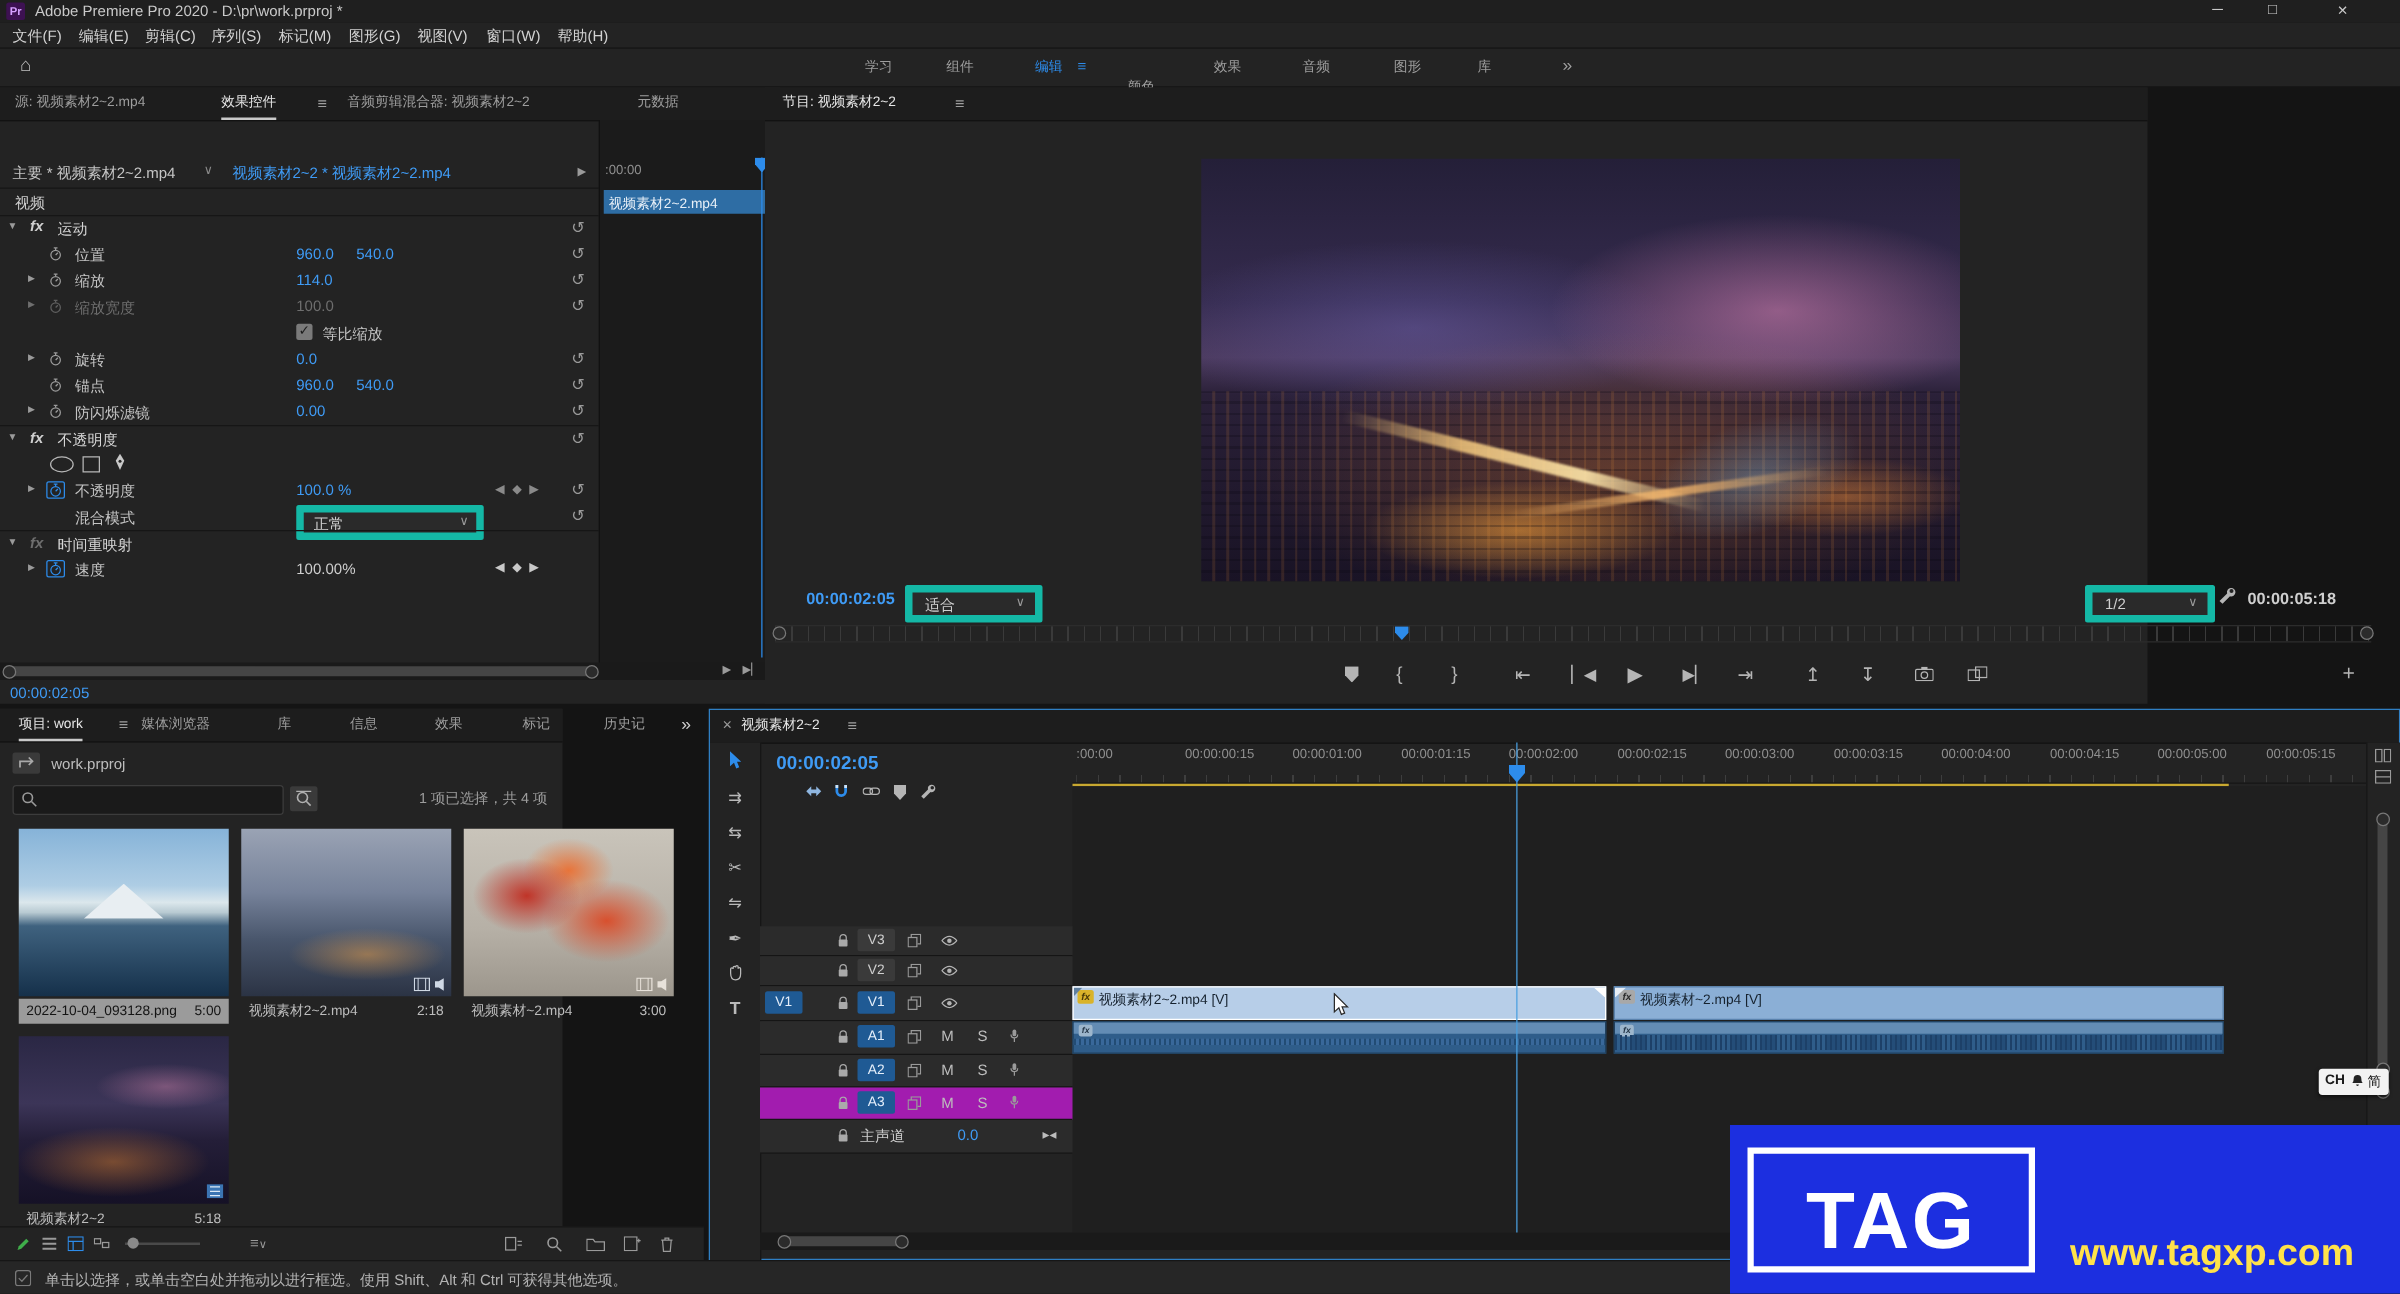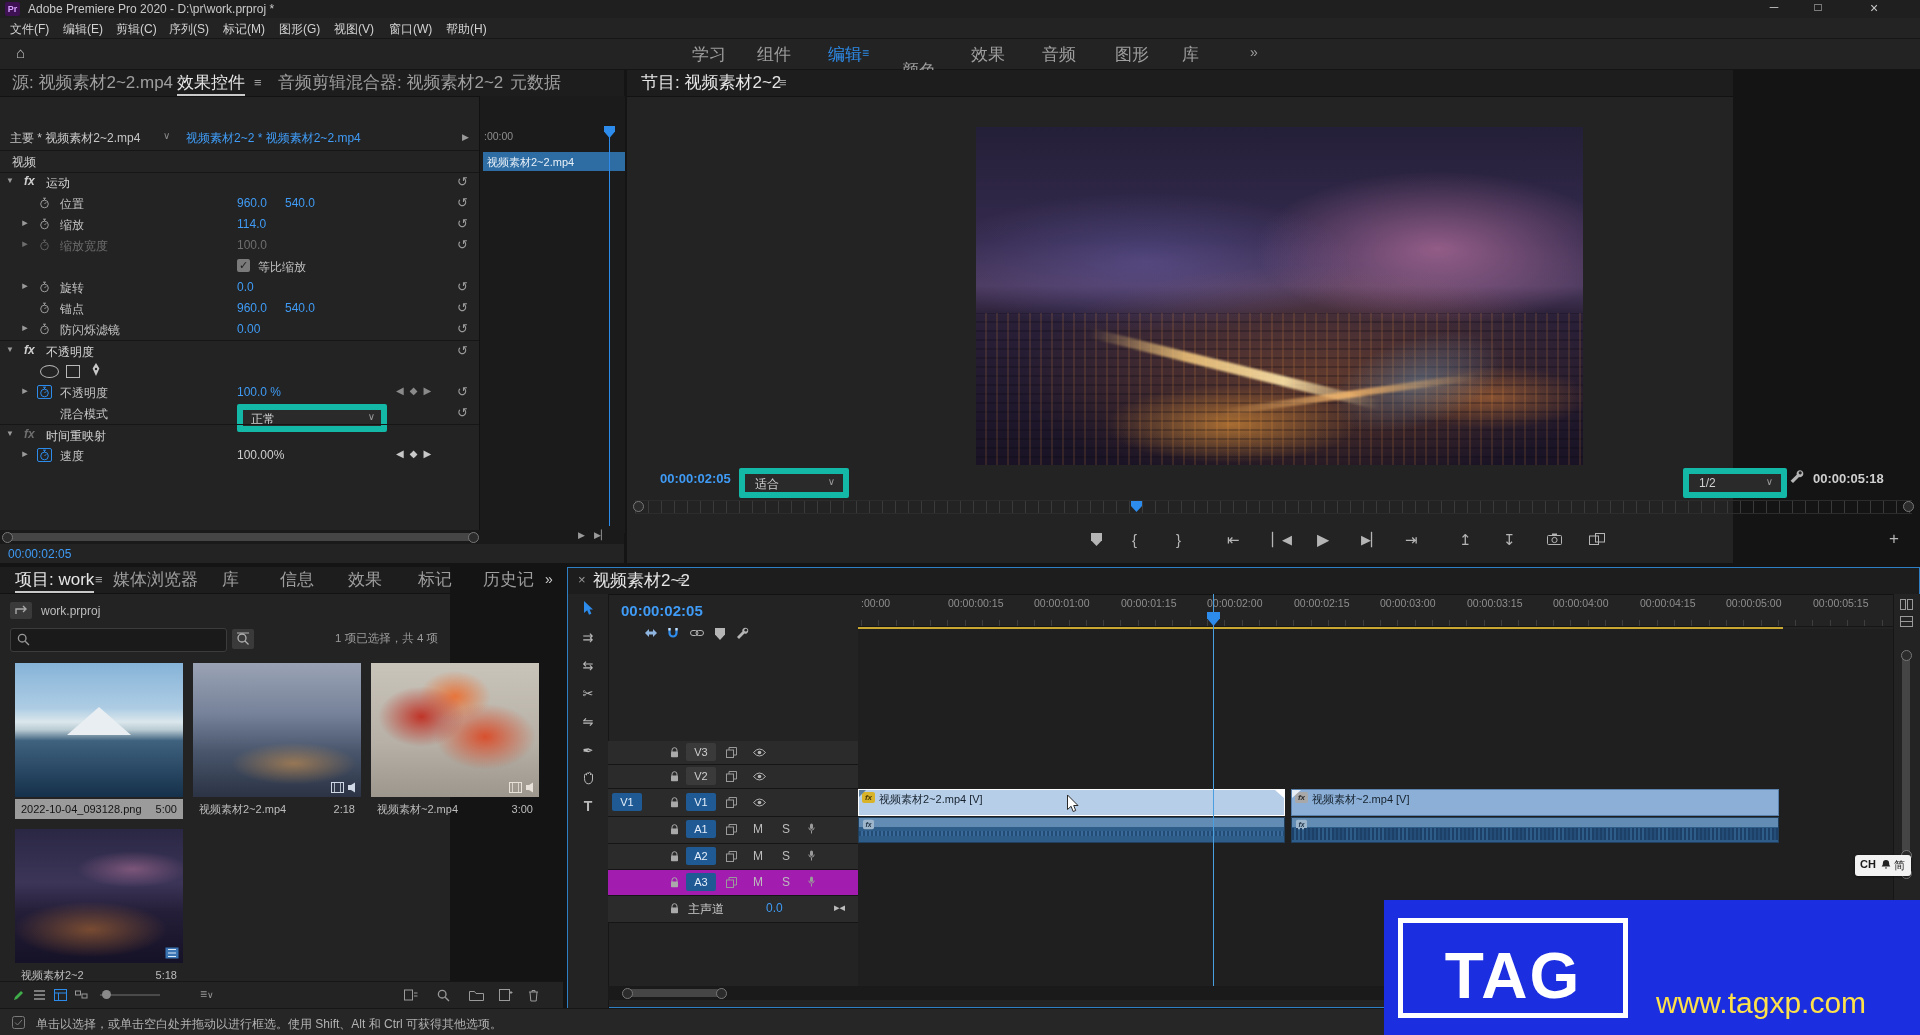--- a/index.html
+++ b/index.html
@@ -1,21 +1,21 @@
 <!DOCTYPE html>
 <html><head>
 <meta charset="utf-8">
 <style>
   html,body{margin:0;padding:0}
   body{width:1920px;height:1035px;background:#141414;font-family:"Liberation Sans",sans-serif;
        color:#c8c8c8;font-size:12px;overflow:hidden;position:relative}
   .abs{position:absolute}
   .panel{position:absolute;background:#232323}
   .tabstrip{position:absolute;left:0;top:0;right:0;height:26px;background:#1d1d1d;border-bottom:1px solid #121212}
-  .tab{position:absolute;top:0;height:24px;line-height:25px;color:#9e9e9e;font-size:17px;white-space:nowrap}
+  .tab{position:absolute;top:0;height:24px;line-height:25px;color:#9e9e9e;font-size:11px;white-space:nowrap}
   .tab.active{color:#e6e6e6;border-bottom:2px solid #c9c9c9}
   .menu-glyph{color:#9e9e9e;font-size:13px}
   .blue{color:#3f9bf5}
   .ec-row{position:absolute;left:0;width:479px;height:21px}
   .ec-row .tw{position:absolute;left:22px;top:4px;font-size:8px;color:#9a9a9a;transform:scale(.9)}
   .ec-row .sw{position:absolute;left:39px;top:4px}
   .ec-row .sw.on{border:1px solid #2d8ceb;border-radius:2px;padding:0 1px;top:3px;left:37px}
   .ec-row .lbl{position:absolute;left:60px;top:3px;color:#c4c4c4}
   .ec-row .v1{position:absolute;left:237px;top:3px}
   .ec-row .v2{position:absolute;left:285px;top:3px}
@@ -251,21 +251,21 @@
   <div class="abs" style="left:0;top:460px;width:624px;height:14px;background:#1a1a1a">
     <div class="sthumb" style="left:5px;top:3px;width:468px;height:8px"></div>
     <span class="knob" style="left:2px;top:2px"></span>
     <span class="knob" style="left:468px;top:2px"></span>
     <span class="abs" style="left:578px;top:0;font-size:9px;color:#9a9a9a">▶</span>
     <span class="abs" style="left:594px;top:0;font-size:9px;color:#9a9a9a">▶▏</span>
   </div>
   <span class="abs blue" style="left:8px;top:477px;font-size:12px">00:00:02:05</span>
 </div>
 
-<div class="panel" style="left:627px;top:70px;width:1106px;height:493px">
+<div class="panel" style="left:612px;top:70px;width:1106px;height:493px">
   <div class="tabstrip">
     <span class="tab active" style="left:14px;border-bottom:none">节目: 视频素材2~2</span>
     <span class="abs menu-glyph" style="left:152px;top:5px">≡</span>
   </div>
 
   <div class="abs" style="left:349px;top:57px;width:607px;height:338px;background:
       radial-gradient(ellipse 260px 110px at 76% 36%, rgba(236,140,190,.50), transparent 70%),
       radial-gradient(ellipse 300px 100px at 28% 40%, rgba(120,110,200,.35), transparent 70%),
       radial-gradient(ellipse 420px 160px at 55% 74%, rgba(255,140,40,.28), transparent 70%),
       radial-gradient(ellipse 180px 55px at 42% 88%, rgba(255,170,60,.55), transparent 70%),
@@ -782,14 +782,14 @@
         <path d="M3 6.5l2.5 2.5L10 4" fill="none" stroke="#7a7a7a"></path>
       </svg>
     </span>
   <span class="abs" style="left:36px;top:7px;color:#b2b2b2">单击以选择，或单击空白处并拖动以进行框选。使用 Shift、Alt 和 Ctrl 可获得其他选项。</span>
 </div>
 
 <div class="wmark">
   <div style="position:absolute;left:14px;top:18px;width:230px;height:100px;border:5px solid #ffffff;box-sizing:border-box;display:flex;align-items:flex-end;justify-content:center">
     <span style="color:#ffffff;font-size:64px;font-weight:bold;letter-spacing:2px">TAG</span>
   </div>
-  <span style="position:absolute;left:272px;top:86px;color:#ffe24a;font-size:30px;font-weight:normal">www.tagxp.com</span>
+  <span style="position:absolute;left:272px;top:86px;color:#ffe24a;font-size:30px;font-weight:bold">www.tagxp.com</span>
 </div>
 
 </body></html>

